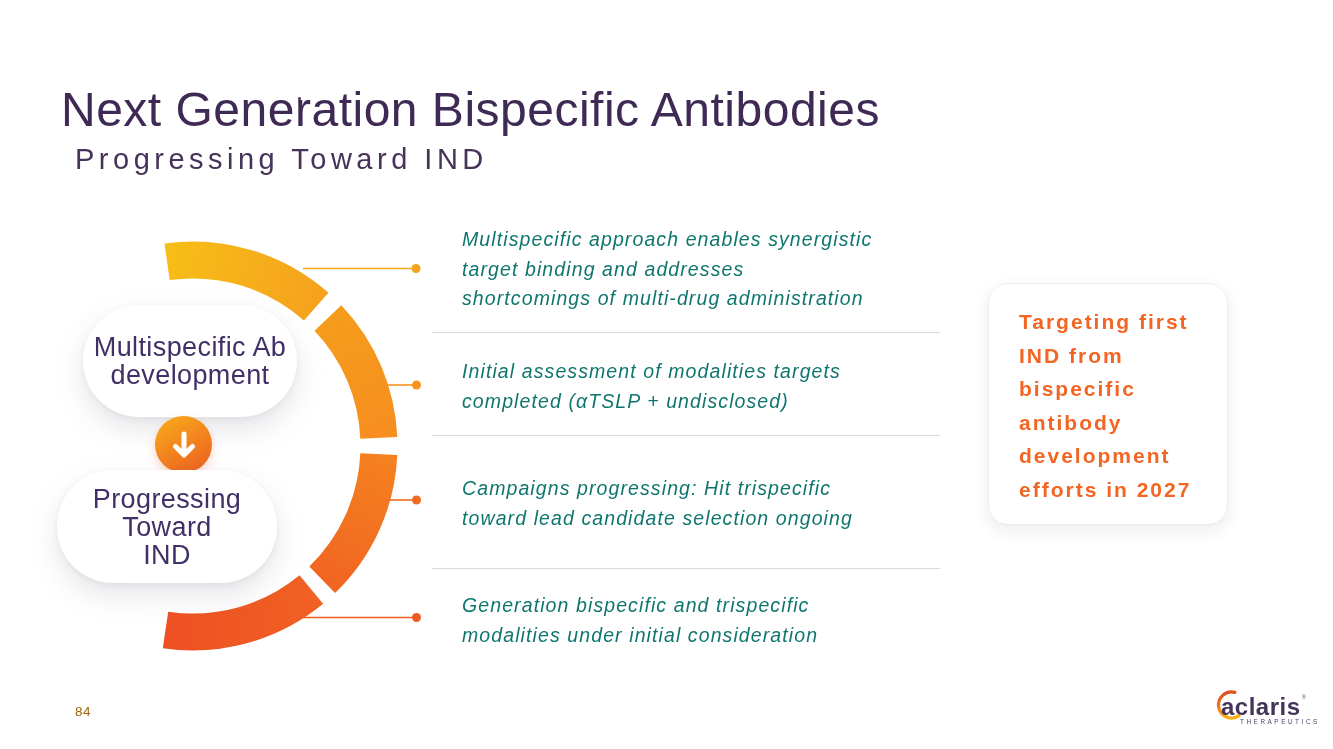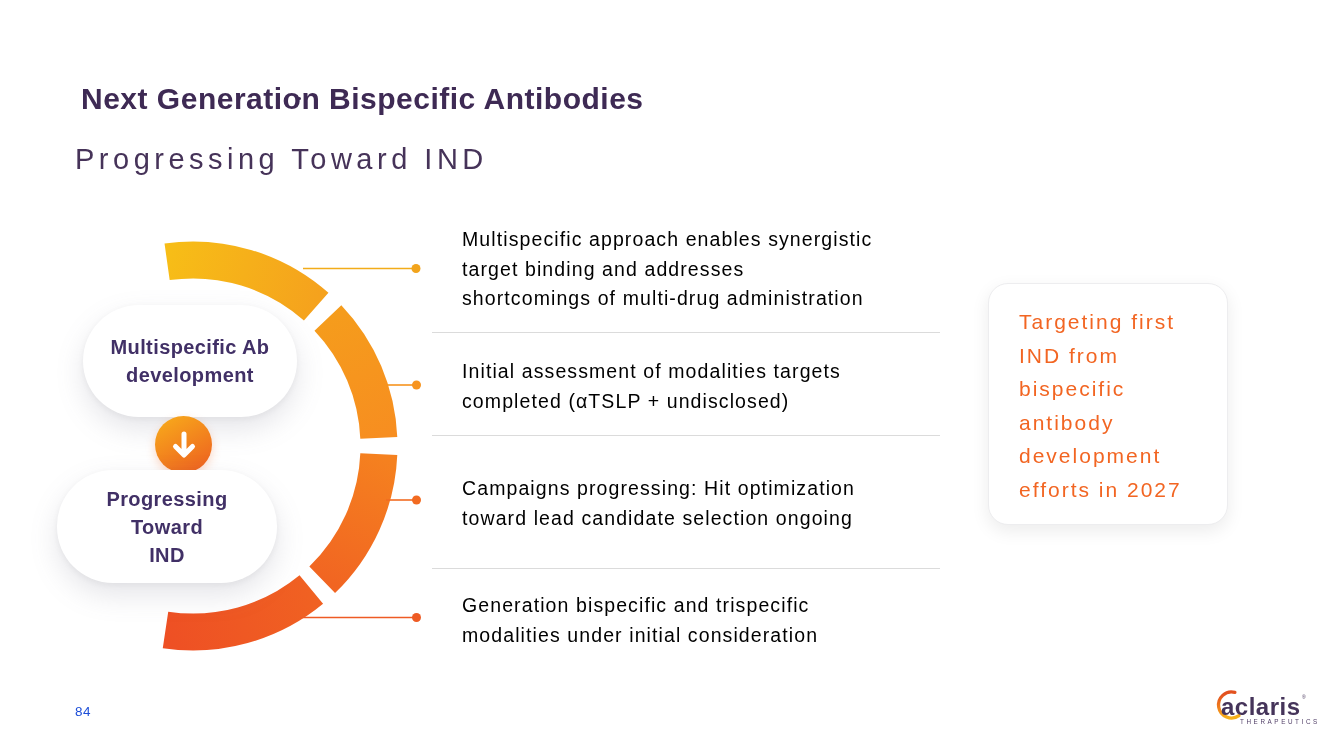--- a/index.html
+++ b/index.html
@@ -4,81 +4,82 @@
 <style>
   html,body{margin:0;padding:0;}
   body{
     width:1333px;height:749px;position:relative;background:#ffffff;
     font-family:"Liberation Sans", sans-serif;overflow:hidden;
   }
   .abs{position:absolute;}
 
   
   .title{
-    left:81px;top:82px;width:1000px;
-    font-size:30px;font-weight:bold;color:#3E2A54;letter-spacing:0.5px;
+    left:61px;top:82px;width:1000px;
+    font-size:48px;font-weight:normal;color:#3E2A54;letter-spacing:0.5px;
   }
   .subtitle{
     left:75px;top:143px;width:700px;
     font-size:29px;font-weight:normal;color:#463359;letter-spacing:4.5px;
   }
   .stray-dot{
     left:298px;top:97px;width:3px;height:3px;border-radius:50%;background:#3E2A54;
   }
 
   
   .diagram-svg{left:0;top:0;width:1333px;height:749px;pointer-events:none;}
 
   .pill{
     background:#ffffff;border-radius:56px;
     box-shadow:0 12px 28px rgba(110,110,135,.18), 0 2px 6px rgba(0,0,0,.05);
     display:flex;align-items:center;justify-content:center;text-align:center;
   }
   .pill-text{
-    font-size:20px;font-weight:bold;color:#413066;line-height:28px;
+    font-size:27px;font-weight:normal;color:#413066;line-height:28px;
     letter-spacing:0.4px;white-space:pre-line;
   }
   .pill-1{left:83px;top:305px;width:214px;height:112px;}
   .pill-2{left:57px;top:470px;width:220px;height:113px;}
 
   .arrow-circle{
     left:155px;top:416px;width:57px;height:57px;border-radius:50%;
     background:linear-gradient(150deg,#F7A61B 10%,#EE6420 90%);
     display:flex;align-items:center;justify-content:center;
     box-shadow:0 4px 10px rgba(238,100,32,.25);
   }
 
   
   .bullet-text{
     left:462px;width:500px;
-    font-size:19.5px;color:#000000;line-height:29.5px;letter-spacing:1.1px;
+    font-size:19.5px;color:#0f766e;line-height:29.5px;letter-spacing:1.1px;
     white-space:pre-line;
+    font-style:italic;
   }
   .b1{top:225px;}
   .b2{top:357px;}
   .b3{top:474px;}
   .b4{top:591px;}
   .divider{left:432px;width:508px;height:1px;background:#DBDBDB;}
   .d1{top:332px;} .d2{top:435px;} .d3{top:568px;}
 
   
   .callout{
     left:988px;top:283px;width:240px;height:242px;
     background:#ffffff;border:1px solid #EDEDEF;border-radius:20px;
     box-shadow:0 6px 18px rgba(0,0,0,.08);
     box-sizing:border-box;padding:21px 20px 0 30px;
   }
   .callout-text{
-    font-size:21px;font-weight:normal;color:#F26522;line-height:33.5px;
+    font-size:21px;font-weight:bold;color:#F26522;line-height:33.5px;
     letter-spacing:2px;white-space:pre-line;
   }
 
   
   .page-number{
-    left:75px;top:704px;font-size:13.5px;color:#1d4ed8;letter-spacing:0.5px;
+    left:75px;top:704px;font-size:13.5px;color:#a16207;letter-spacing:0.5px;
   }
   .logo{left:1208px;top:682px;width:112px;height:52px;}
 </style>
 </head>
 <body>
 
 <div class="abs title">Next Generation Bispecific Antibodies</div>
 <div class="abs subtitle">Progressing Toward IND</div>
 <div class="abs stray-dot"></div>
 
@@ -137,21 +138,21 @@
 IND</div>
 </div>
 
 <div class="abs bullet-text b1">Multispecific approach enables synergistic
 target binding and addresses
 shortcomings of multi-drug administration</div>
 <div class="abs divider d1"></div>
 <div class="abs bullet-text b2">Initial assessment of modalities targets
 completed (αTSLP + undisclosed)</div>
 <div class="abs divider d2"></div>
-<div class="abs bullet-text b3">Campaigns progressing: Hit optimization
+<div class="abs bullet-text b3">Campaigns progressing: Hit trispecific
 toward lead candidate selection ongoing</div>
 <div class="abs divider d3"></div>
 <div class="abs bullet-text b4">Generation bispecific and trispecific
 modalities under initial consideration</div>
 
 <div class="abs callout">
   <div class="callout-text">Targeting first
 IND from
 bispecific
 antibody

